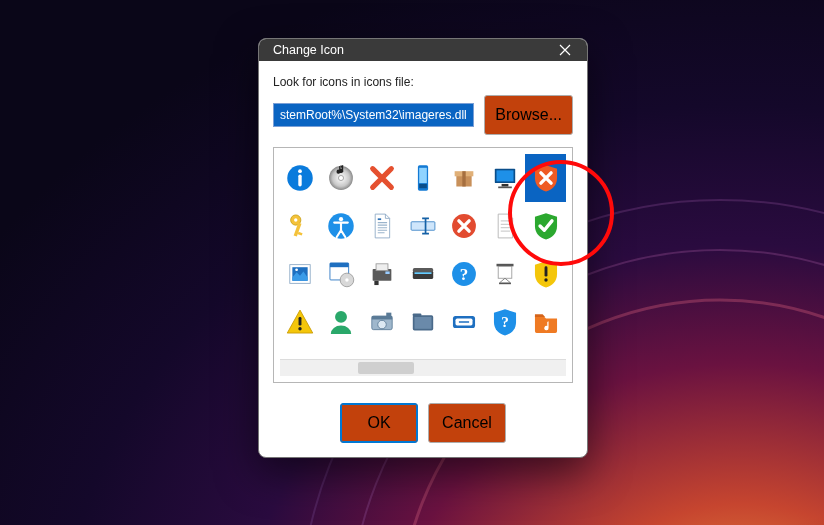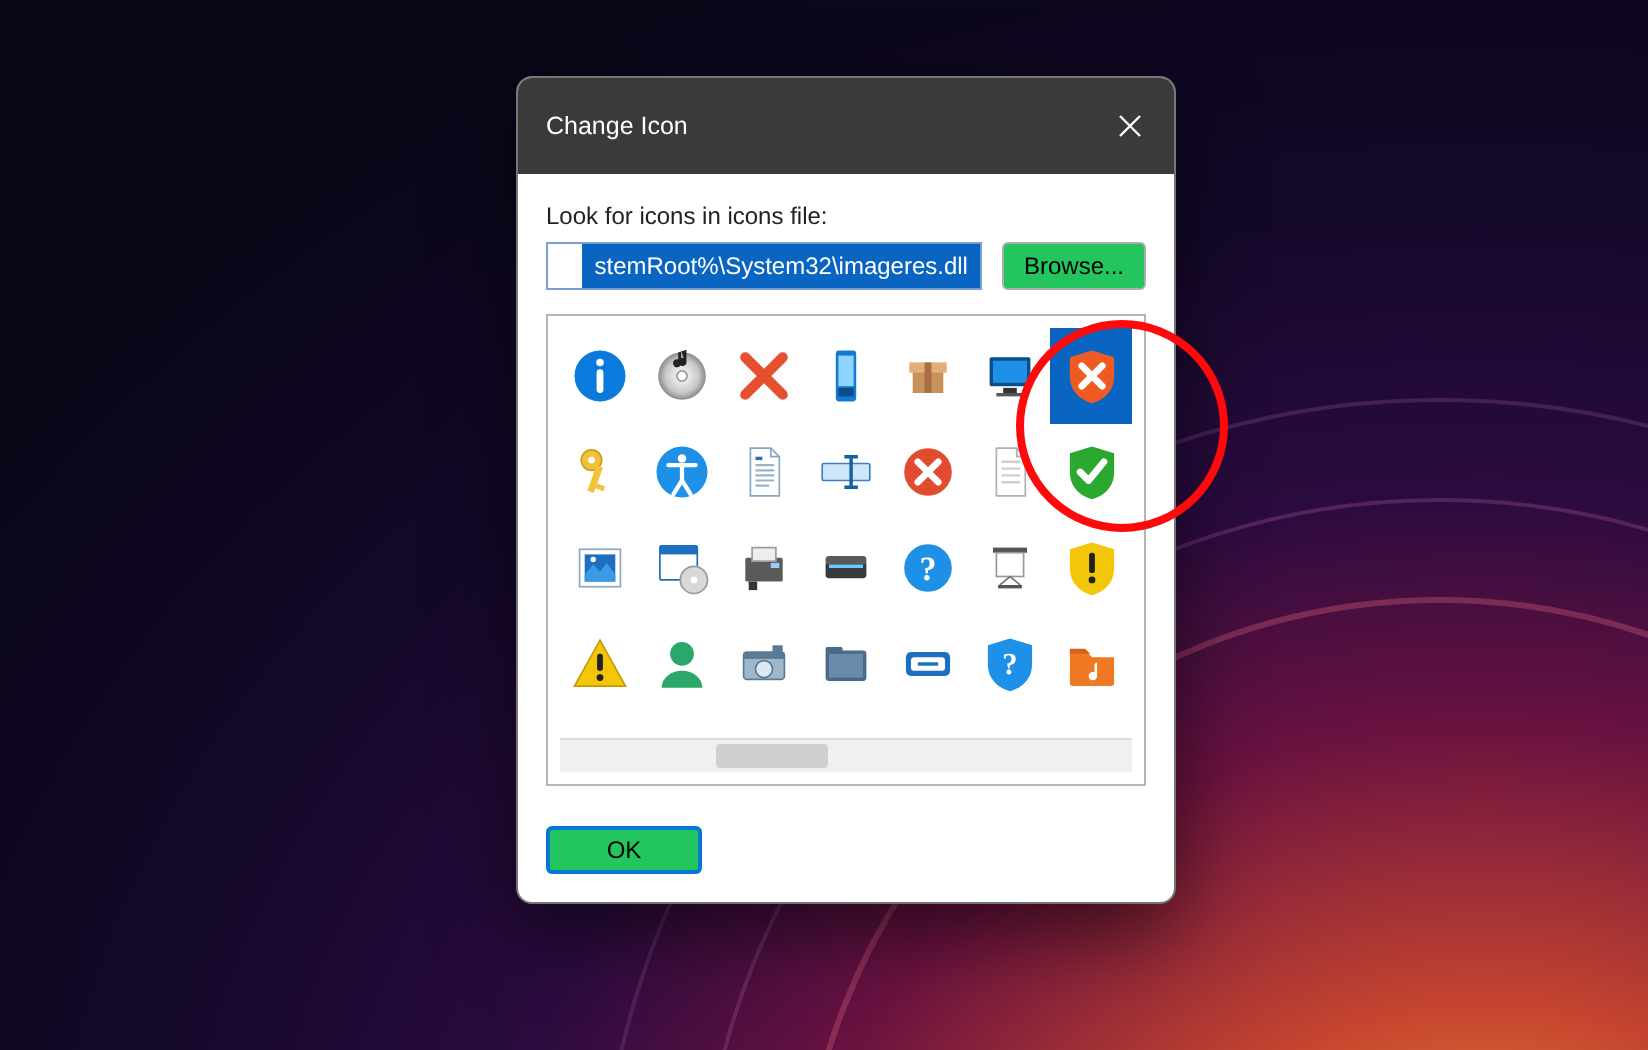--- a/index.html
+++ b/index.html
@@ -1,38 +1,38 @@
 <!DOCTYPE html>
 <html><head>
 <meta charset="utf-8">
 <style>
   html,body{margin:0;padding:0;width:824px;height:525px;overflow:hidden;font-family:"Segoe UI",Arial,sans-serif;font-size:12px;}
   .desktop{position:relative;width:824px;height:525px;background:
     radial-gradient(ellipse 900px 700px at 90% 120%, #f09a3f 0%, #c6452f 18%, #6a1240 38%, #2a0b3f 55%, #14082a 75%, #0a0618 100%);
   }
   .arcs{position:absolute;inset:0;pointer-events:none;}
   .dialog{position:absolute;left:258px;top:38px;width:328px;background:#fff;border:1px solid #767676;border-radius:8px;box-shadow:0 14px 40px rgba(0,0,0,.55);overflow:hidden;}
-  .titlebar{height:48px;background:#3a3a3a;color:#fff;display:flex;align-items:center;justify-content:space-between;padding:0 0 0 14px;}
+  .titlebar{height:22px;background:#3a3a3a;color:#fff;display:flex;align-items:center;justify-content:space-between;padding:0 0 0 14px;}
   .titlebar .title{font-size:12.5px;}
   .titlebar .close{width:44px;height:34px;display:flex;align-items:center;justify-content:center;}
   .titlebar .close svg{stroke:#fff;stroke-width:1.2}
   .body{padding:12px 14px 14px 14px;color:#222;}
   .label{margin:2px 0 6px 0;}
   .row{display:flex;gap:10px;align-items:center;margin-bottom:12px;}
-  .path{flex:1;height:22px;border:1px solid #7a9fd6;background:#fff;padding:0;display:flex;align-items:center;overflow:hidden;justify-content:flex-end;}
+  .path{flex:1;height:22px;border:1px solid #7a9fd6;background:#fff;padding:0;display:flex;align-items:center;overflow:hidden;}
   .path span{background:#0a64c2;color:#fff;padding:2px 6px;height:100%;display:flex;align-items:center;white-space:nowrap;font-size:12px;}
-  .btn{height:24px;padding:0 10px;background:#22c55e;border:1px solid #adadad;border-radius:3px;font-size:12px;cursor:pointer;}
+  .btn{height:40px;padding:0 10px;background:#c2410c;border:1px solid #adadad;border-radius:3px;font-size:16px;cursor:pointer;}
   .btn.primary{border-color:#0078d4;box-shadow:inset 0 0 0 1px #0078d4;}
   .iconbox{border:1px solid #b6b6b6;padding:6px;height:222px;display:flex;flex-direction:column;}
   .icongrid{flex:1;display:grid;grid-template-columns:repeat(7,1fr);grid-auto-rows:48px;gap:0;}
   .cell{display:flex;align-items:center;justify-content:center;}
   .cell.selected{background:#0a64c2;}
   .hscroll{height:16px;background:#f0f0f0;border-top:1px solid #dcdcdc;position:relative;}
   .hscroll .thumb{position:absolute;left:78px;top:2px;width:56px;height:12px;background:#cfcfcf;border-radius:2px;}
-  .footer{display:flex;justify-content:flex-start;gap:10px;margin-top:20px;}
+  .footer{display:flex;justify-content:center;gap:10px;margin-top:20px;}
   .footer .btn{min-width:78px;}
   
   .annot{position:absolute;left:508px;top:160px;width:98px;height:98px;border:4px solid #ff0a0a;border-radius:50%;pointer-events:none;}
   
   .ic{width:34px;height:34px;}
 </style>
 </head>
 <body>
 
 <div class="desktop">
@@ -281,18 +281,19 @@
             </div>
 
         </div>
         <div class="hscroll">
           <div class="thumb"></div>
         </div>
       </div>
 
       <div class="footer">
         <button class="btn primary">OK</button>
+        <button class="btn">Cancel</button>
       </div>
     </div>
   </div>
 
   <div class="annot"></div>
 </div>
 
 </body></html>

